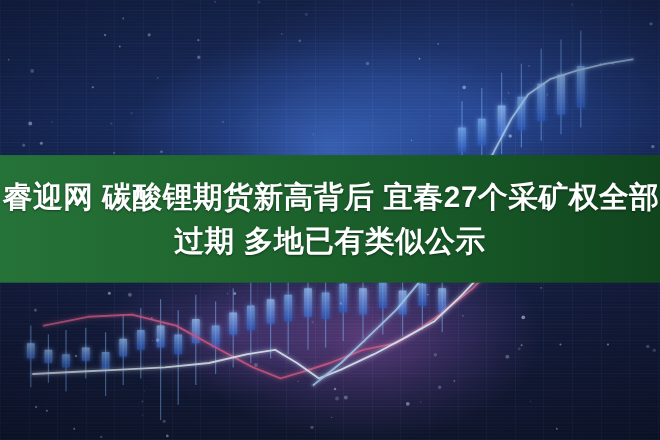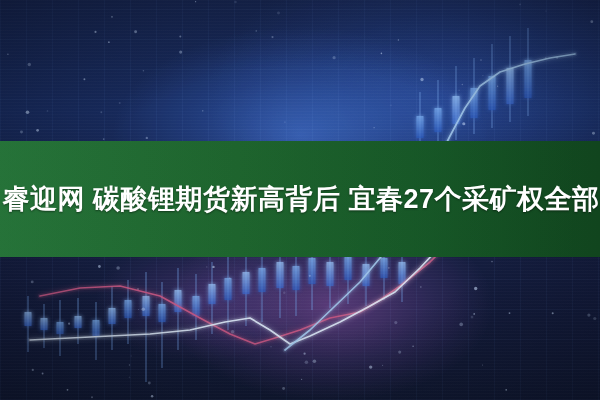--- a/index.html
+++ b/index.html
@@ -315,15 +315,16 @@
       </g>
   </svg>
 
   <div class="layer" id="bg-scan"></div>
   <div class="layer" id="bg-vignette"></div>
 
   <div id="headline-band"></div>
 
   <div id="headline-text">
     <div class="headline-line" id="headline-line-1">睿迎网 碳酸锂期货新高背后 宜春27个采矿权全部</div>
+    <div class="headline-line" id="headline-line-2">过期 多地已有类似公示</div>
   </div>
 
 </div>
 
 </body></html>

